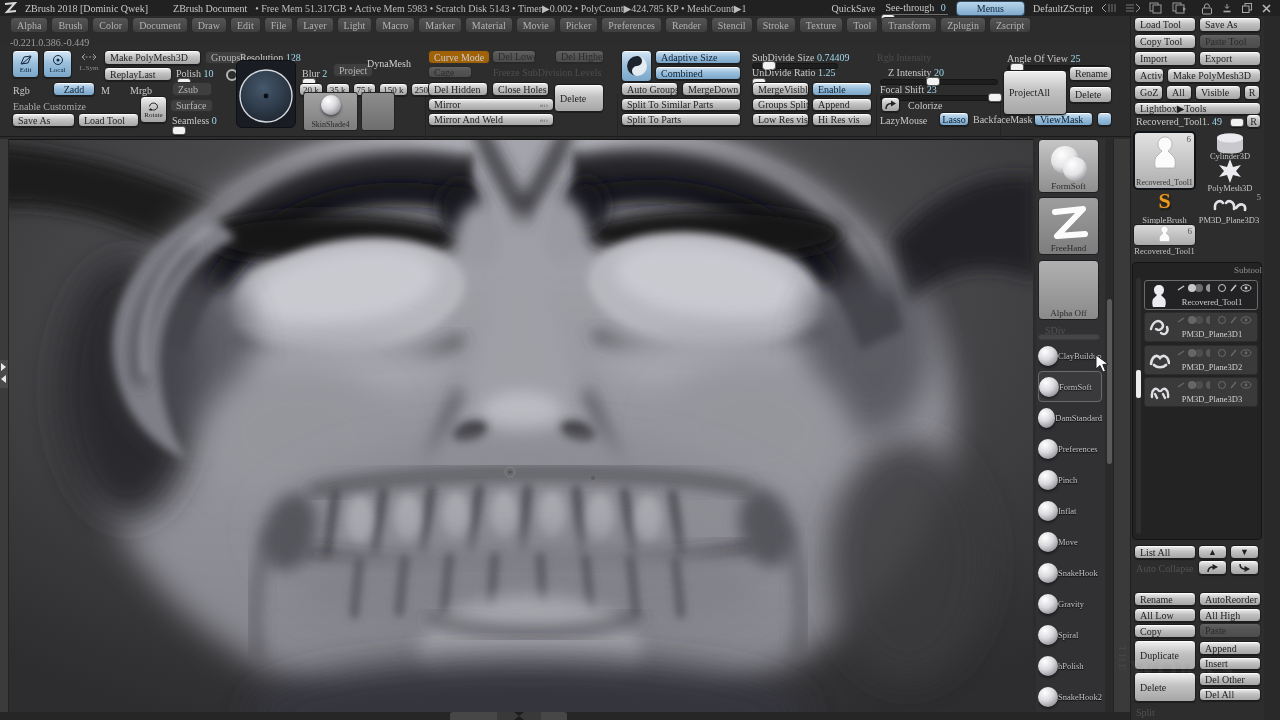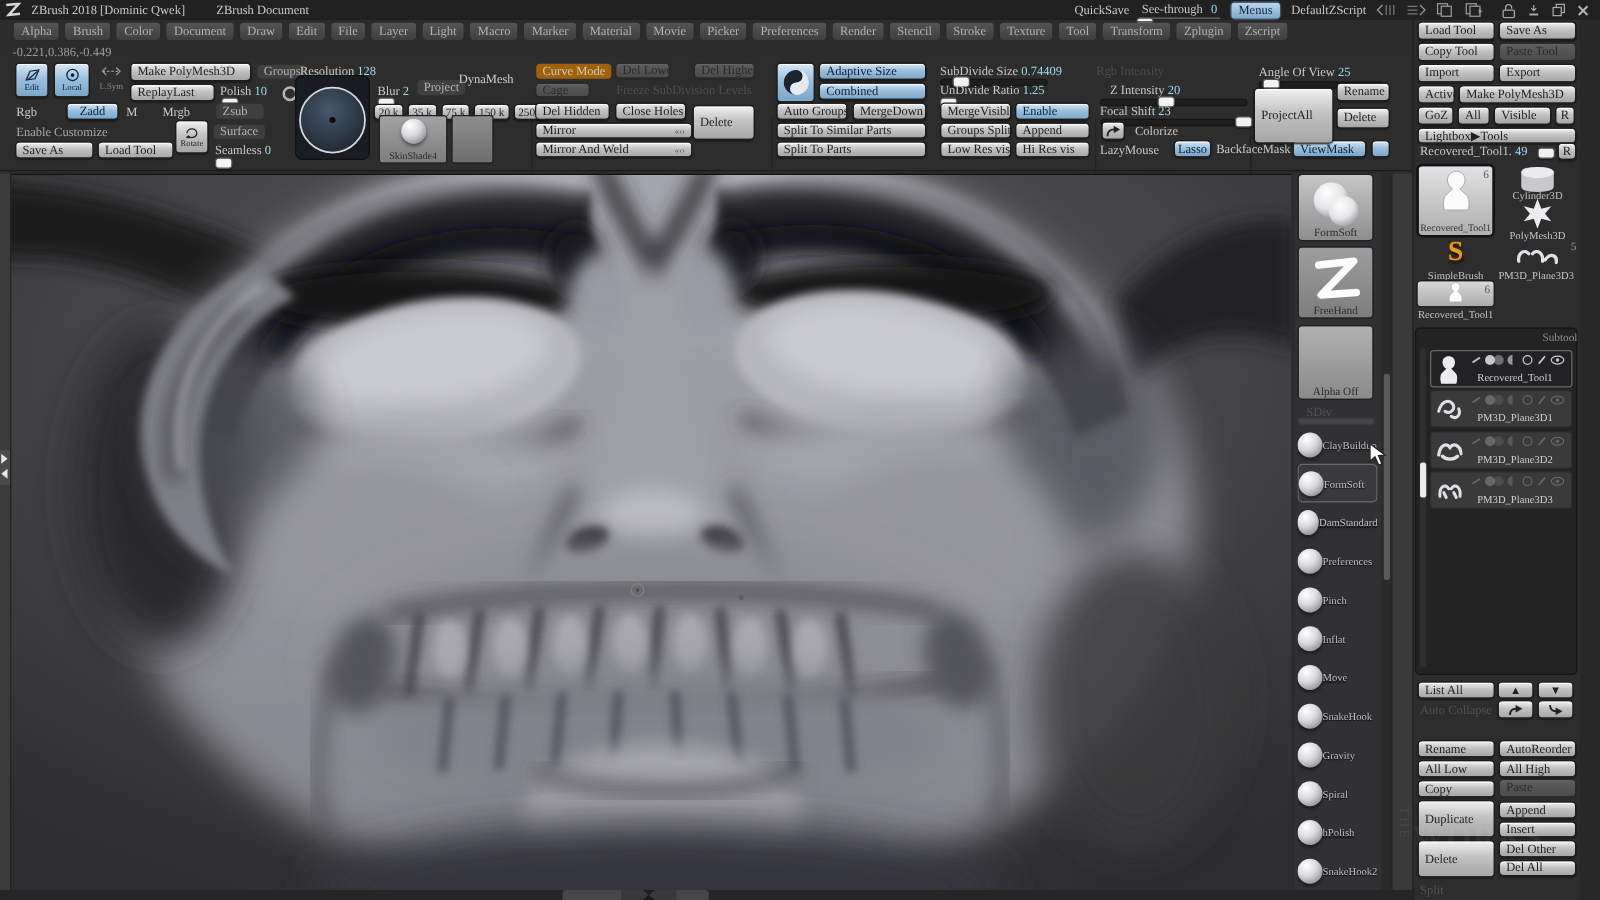--- a/index.html
+++ b/index.html
@@ -25,21 +25,21 @@
   .kn{position:absolute;width:12px;height:7px;background:#f2f2f2;border:1px solid #555;border-radius:3px;
       box-shadow:0 1px 1px rgba(0,0,0,.5)}
   
   #titlebar{position:absolute;left:0;top:0;width:1280px;height:16px;background:#212121;display:flex;
             align-items:center;gap:8px;padding:0 4px;box-sizing:border-box;color:#c9c9c9}
   #titlebar .t{white-space:nowrap}
   #menubar{position:absolute;left:10px;top:17px;width:830px;height:16px;display:flex;align-items:center}
   .mbtn{height:14px;display:flex;align-items:center;padding:0 6px;background:linear-gradient(#555,#3e3e3e);
         border:1px solid #2b2b2b;border-radius:4px;color:#b2b2b2;font-size:10px;margin-right:3px;white-space:nowrap}
   .menusbtn{background:linear-gradient(#b9d6ec,#7fa9cb);border:1px solid #35506b;border-radius:4px;
-            color:#10263c;padding:1px 6px;font-size:10px}
+            color:#10263c;padding:1px 20px;font-size:10px}
   .wicon{display:flex;align-items:center;justify-content:center}
   
   .sphere{width:20px;height:20px;border-radius:50%;
           background:radial-gradient(circle at 35% 28%,#ffffff,#dadade 42%,#9c9ca2 75%,#6f6f76);
           box-shadow:0 2px 3px rgba(0,0,0,.45)}
   .bitem{height:31px;display:flex;align-items:center;box-sizing:border-box;width:64px}
   .bitem .bl{font-size:8.5px;color:#c2c2c2;text-shadow:0 1px 1px #000;margin-top:0px;white-space:nowrap}
   .bsel{background:#3a3a3c;border:1px solid #6b6b6b;border-radius:4px}
   .qbox{position:absolute;border:1px solid #1f1f1f;border-radius:4px;box-sizing:border-box;
         background:linear-gradient(#c6c6c6,#8e8e8e);overflow:hidden}
@@ -64,20 +64,21 @@
 <div id="app">
 
   <div id="titlebar">
     <span class="wicon">
       <svg width="13" height="12">
           <path d="M1,2 L11,1 L3,10 L12,9" stroke="#d8d8d8" stroke-width="2" fill="none"></path>
         </svg>
     </span>
     <span class="t">ZBrush 2018 [Dominic Qwek]</span>
     <span class="t" style="margin-left:17px">ZBrush Document</span>
+    <span class="t" style="color:#bdbdbd">• Free Mem 51.317GB • Active Mem 5983 • Scratch Disk 5143 •  Timer▶0.002 • PolyCount▶424.785 KP  • MeshCount▶1</span>
     <span style="flex:1"></span>
     <span class="t">QuickSave</span>
     <span class="t" style="border-bottom:1px solid #6f6f6f;position:relative;padding:0 2px 1px 2px">
       <span>See-through</span>
       <span class="val" style="margin-left:4px">0</span>
       <span class="kn" style="left:-2px;top:12px"></span>
     </span>
     <span class="menusbtn">Menus</span>
     <span class="t">DefaultZScript</span>
     <span class="wicon">

